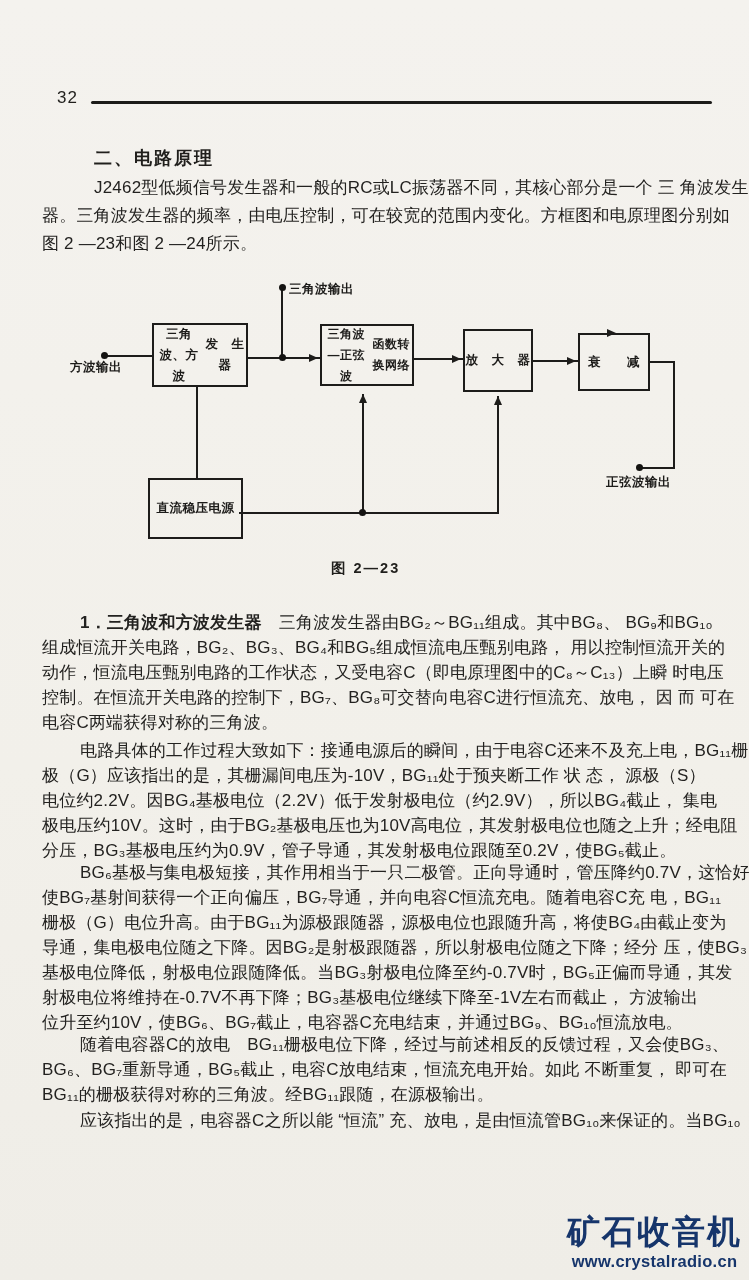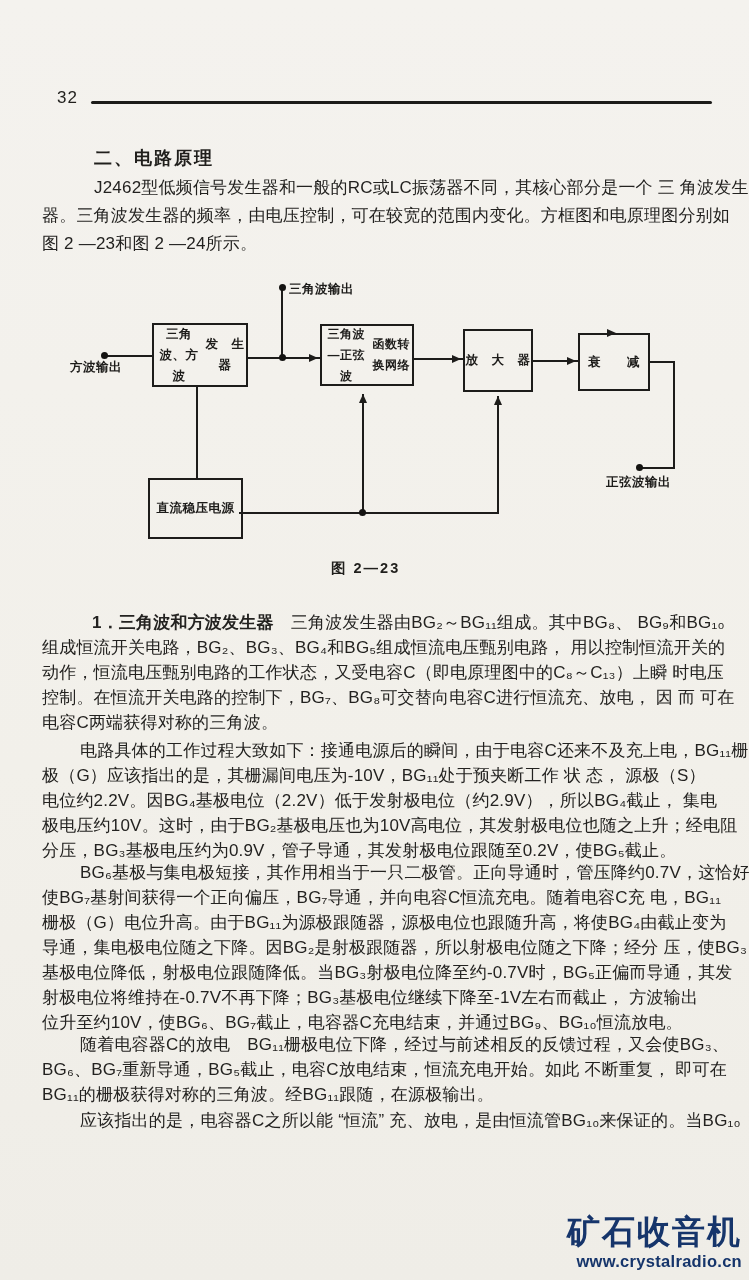--- a/index.html
+++ b/index.html
@@ -16,36 +16,36 @@
   
   .page-num{font-size:17px;font-weight:400;letter-spacing:1px;}
   .head-rule{background:#1c1b19;border-radius:2px;}
   .heading{font-size:18px;font-weight:700;letter-spacing:2px;}
   
   .txtline{font-size:17px;line-height:25px;white-space:nowrap;letter-spacing:0.2px;color:#232220;}
   .block .txtline{height:25px;}
   .intro .txtline{height:28px;line-height:28px;}
   .indent1{padding-left:52px;}
   .indent2{padding-left:38px;}
-  .lead{font-weight:700;margin-left:12px;}
+  .lead{font-weight:700;}
   
   .dbox{
     position:absolute;border:2.5px solid #1d1c1a;background:transparent;
     display:flex;flex-direction:row;justify-content:center;align-items:center;
     font-size:12.5px;font-weight:700;color:#1d1c1a;text-align:center;line-height:21px;
     letter-spacing:0.5px;
   }
   .wire{position:absolute;background:#1d1c1a;}
   .dot{position:absolute;width:7px;height:7px;border-radius:50%;background:#141311;}
   .arrow-right{position:absolute;width:0;height:0;border-top:4px solid transparent;border-bottom:4px solid transparent;border-left:9px solid #1d1c1a;}
   .arrow-up{position:absolute;width:0;height:0;border-left:4px solid transparent;border-right:4px solid transparent;border-bottom:9px solid #1d1c1a;}
   .dlabel{position:absolute;font-size:12.5px;font-weight:700;color:#1d1c1a;white-space:nowrap;letter-spacing:0.5px;}
   .caption{position:absolute;font-size:14.5px;font-weight:700;letter-spacing:2px;color:#201f1c;}
   
-  .watermark{position:absolute;text-align:right;margin-left:24px;}
+  .watermark{position:absolute;text-align:center;margin-left:24px;}
   .wm-title{font-size:33px;font-weight:800;letter-spacing:2px;line-height:36px;}
   .wm-url{font-size:16.5px;font-weight:700;letter-spacing:0.3px;line-height:18px;margin-top:2px;}
 </style>
 </head>
 <body>
 
 <div class="page">
 
   <div class="abs page-num" style="left:57px;top:88px;">32</div>
   <div class="abs head-rule" style="left:91px;top:101px;width:621px;height:3px;"></div>

